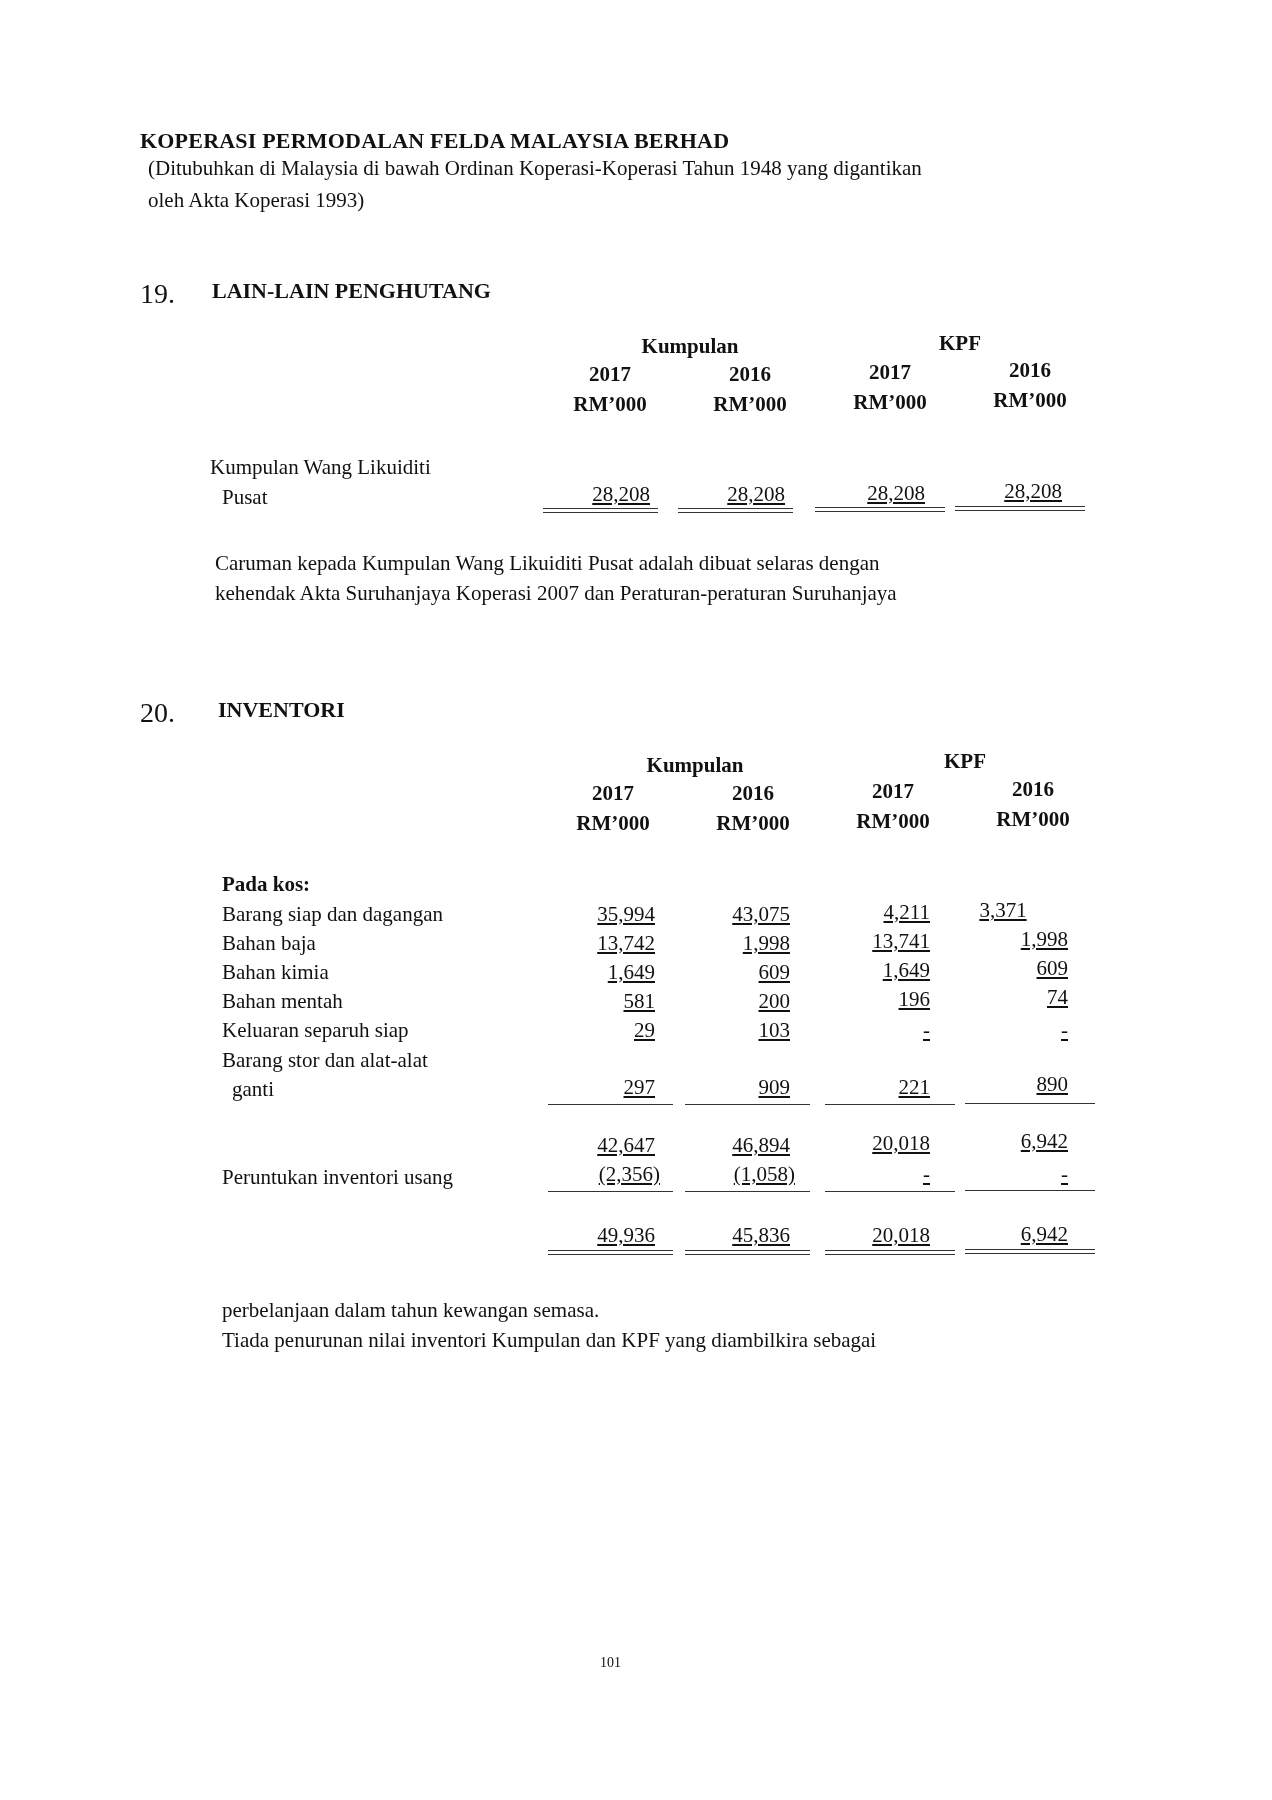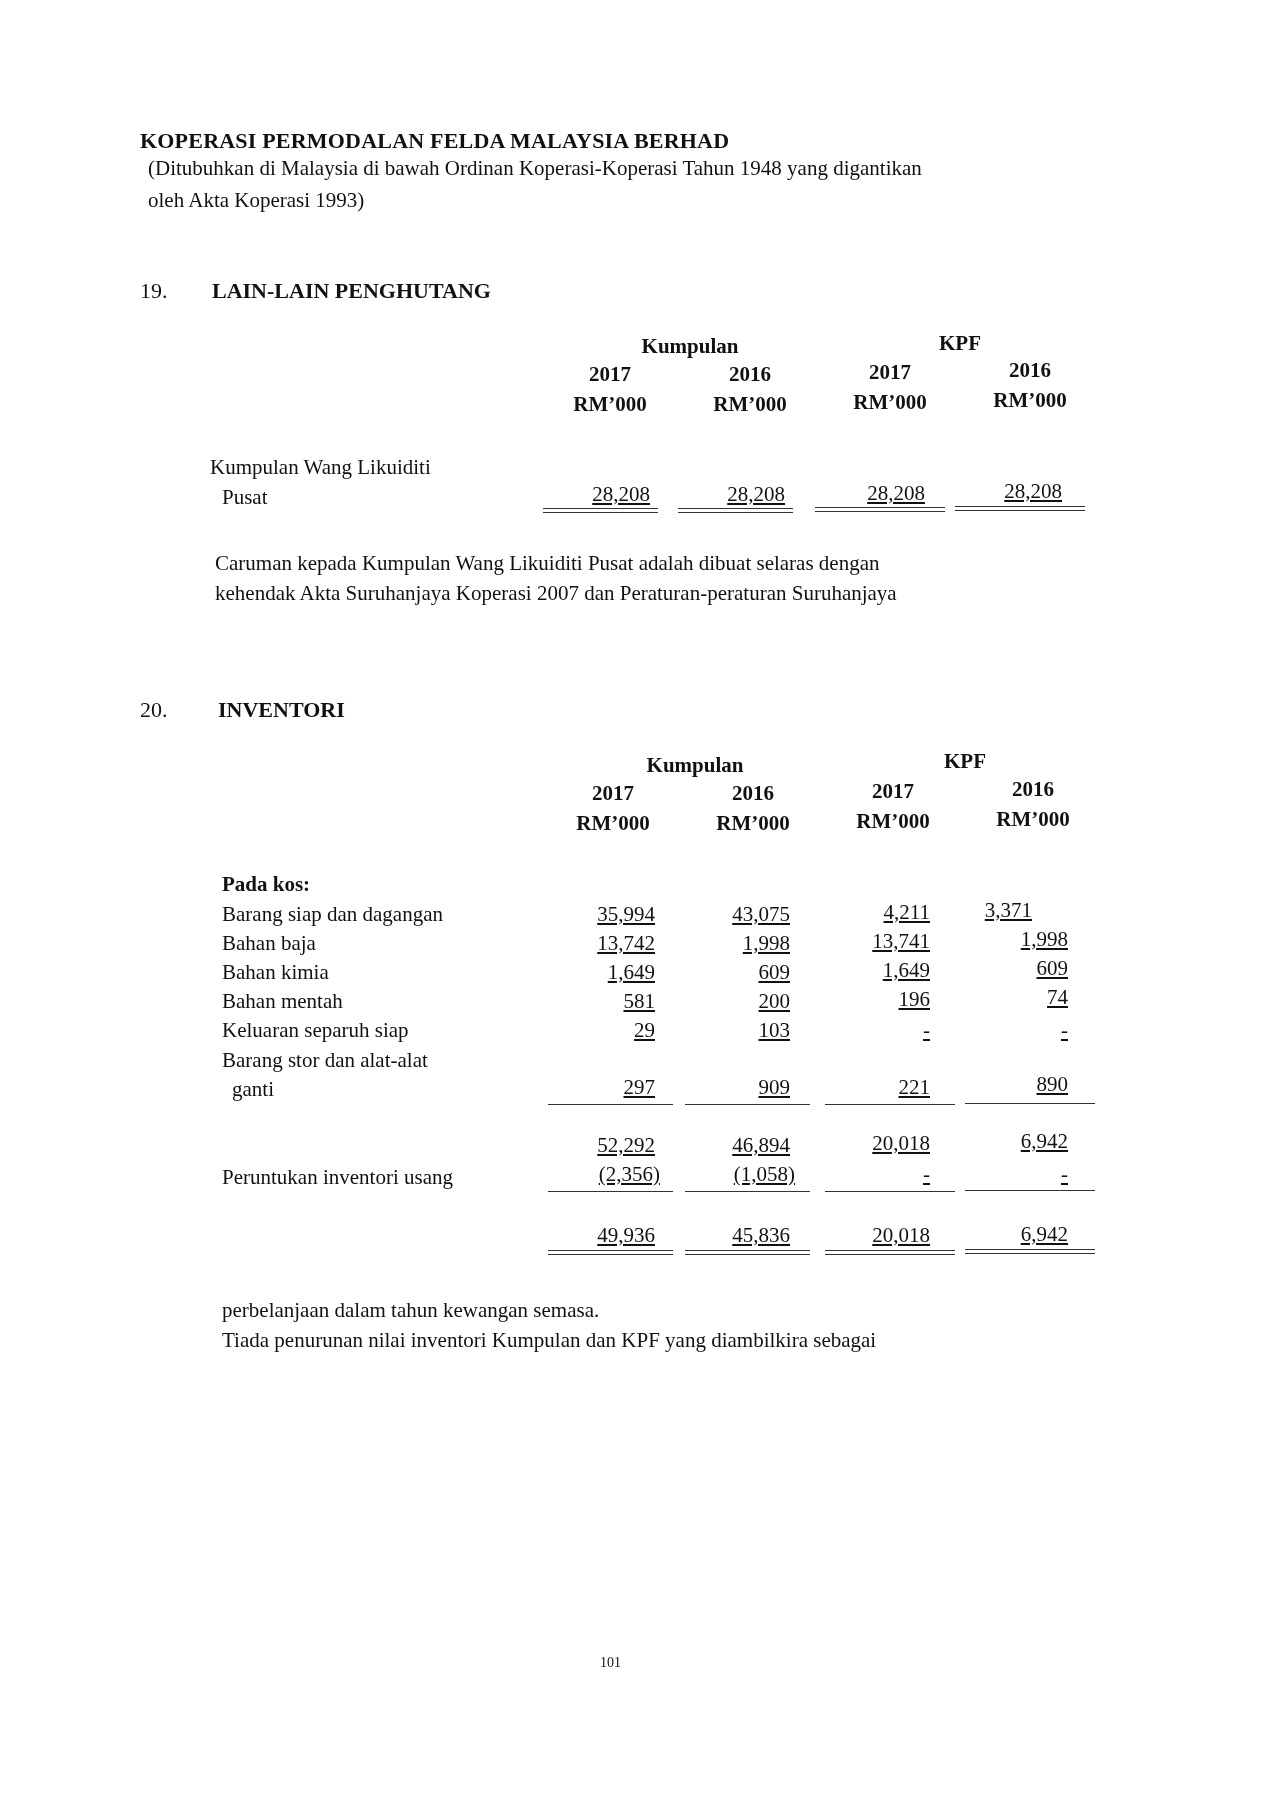--- a/index.html
+++ b/index.html
@@ -3,21 +3,21 @@
 <meta charset="utf-8">
 <style>
   html, body { margin: 0; padding: 0; background: #ffffff; }
   body {
     width: 1272px; height: 1800px; position: relative; overflow: hidden;
     font-family: "Liberation Serif", "DejaVu Serif", serif; color: #111;
   }
   .abs { position: absolute; }
   .org-title { left: 140px; top: 128px; font-size: 22px; font-weight: bold; letter-spacing: 0.2px; }
   .org-sub { left: 148px; top: 152px; font-size: 21px; line-height: 32px; width: 980px; }
-  .sec-num { font-size: 22px; }
+  .sec-num { font-size: 28px; }
   .sec-title { font-size: 22px; font-weight: bold; }
   .hdr { font-size: 21px; font-weight: bold; text-align: center; }
   .cell { font-size: 21px; text-align: right; width: 130px; text-decoration: underline; }
   .label { font-size: 21px; }
   .para { font-size: 21px; line-height: 30px; text-align: justify; width: 900px; }
   .para span { display: block; }
   .rule { position: absolute; height: 0; border-top: 1.5px solid #333; }
   .rule2 { position: absolute; height: 3px; border-top: 1.5px solid #333; border-bottom: 1.5px solid #333; }
   .pagenum { left: 600px; top: 1655px; font-size: 14px; }
 </style>
@@ -83,21 +83,21 @@
   <div class="abs hdr" style="left:828px; top:809px; width:130px;">RM’000</div>
   <div class="abs hdr" style="left:968px; top:807px; width:130px;">RM’000</div>
 
   <div class="abs label" style="left:222px; top:872px; font-weight:bold;">Pada kos:</div>
 
   <div>
     <div class="abs label" style="left:222px; top:902px;">Barang siap dan dagangan</div>
     <div class="abs cell" style="left:525px; top:902px;">35,994</div>
     <div class="abs cell" style="left:660px; top:902px;">43,075</div>
     <div class="abs cell" style="left:800px; top:900px;">4,211</div>
-    <div class="abs cell" style="left:902px; top:898px;">3,371</div>
+    <div class="abs cell" style="left:938px; top:898px;text-align:center;">3,371</div>
   </div>
 
   <div>
     <div class="abs label" style="left:222px; top:931px;">Bahan baja</div>
     <div class="abs cell" style="left:525px; top:931px;">13,742</div>
     <div class="abs cell" style="left:660px; top:931px;">1,998</div>
     <div class="abs cell" style="left:800px; top:929px;">13,741</div>
     <div class="abs cell" style="left:938px; top:927px;">1,998</div>
   </div>
 
@@ -132,21 +132,21 @@
     <div class="abs cell" style="left:660px; top:1075px;">909</div>
     <div class="abs cell" style="left:800px; top:1075px;">221</div>
     <div class="abs cell" style="left:938px; top:1072px;">890</div>
   </div>
   <div class="rule" style="left:548px; top:1104px; width:125px;"></div>
   <div class="rule" style="left:685px; top:1104px; width:125px;"></div>
   <div class="rule" style="left:825px; top:1104px; width:130px;"></div>
   <div class="rule" style="left:965px; top:1103px; width:130px;"></div>
 
   <div>
-    <div class="abs cell" style="left:525px; top:1133px;">52,292</div>
+    <div class="abs cell" style="left:525px; top:1133px;">42,647</div>
     <div class="abs cell" style="left:660px; top:1133px;">46,894</div>
     <div class="abs cell" style="left:800px; top:1131px;">20,018</div>
     <div class="abs cell" style="left:938px; top:1129px;">6,942</div>
   </div>
 
   <div>
     <div class="abs label" style="left:222px; top:1165px;">Peruntukan inventori usang</div>
     <div class="abs cell" style="left:530px; top:1162px;">(2,356)</div>
     <div class="abs cell" style="left:665px; top:1162px;">(1,058)</div>
     <div class="abs cell" style="left:800px; top:1162px;">-</div>

